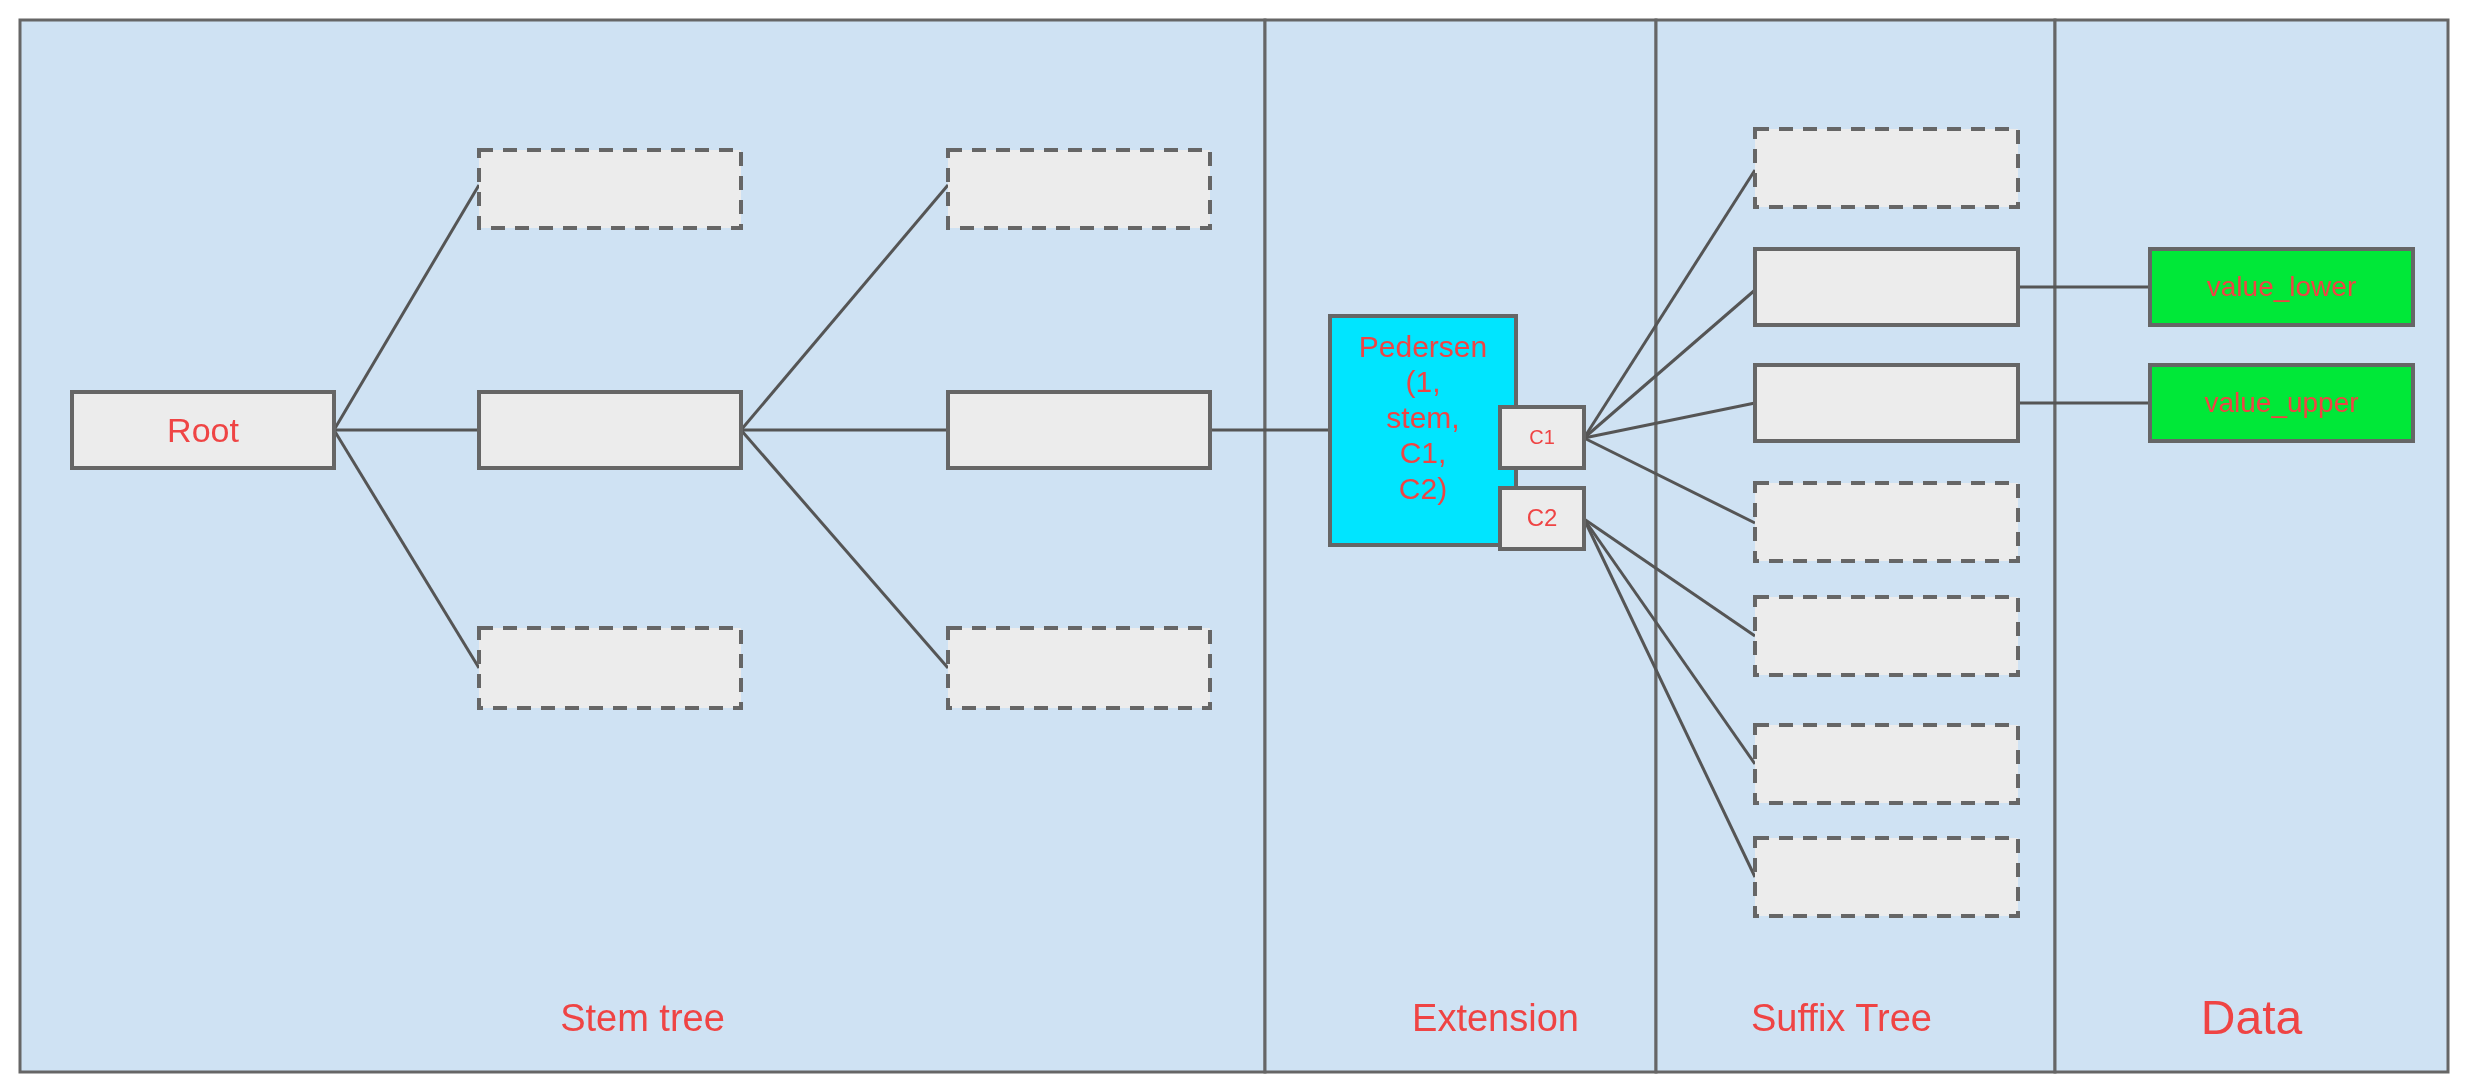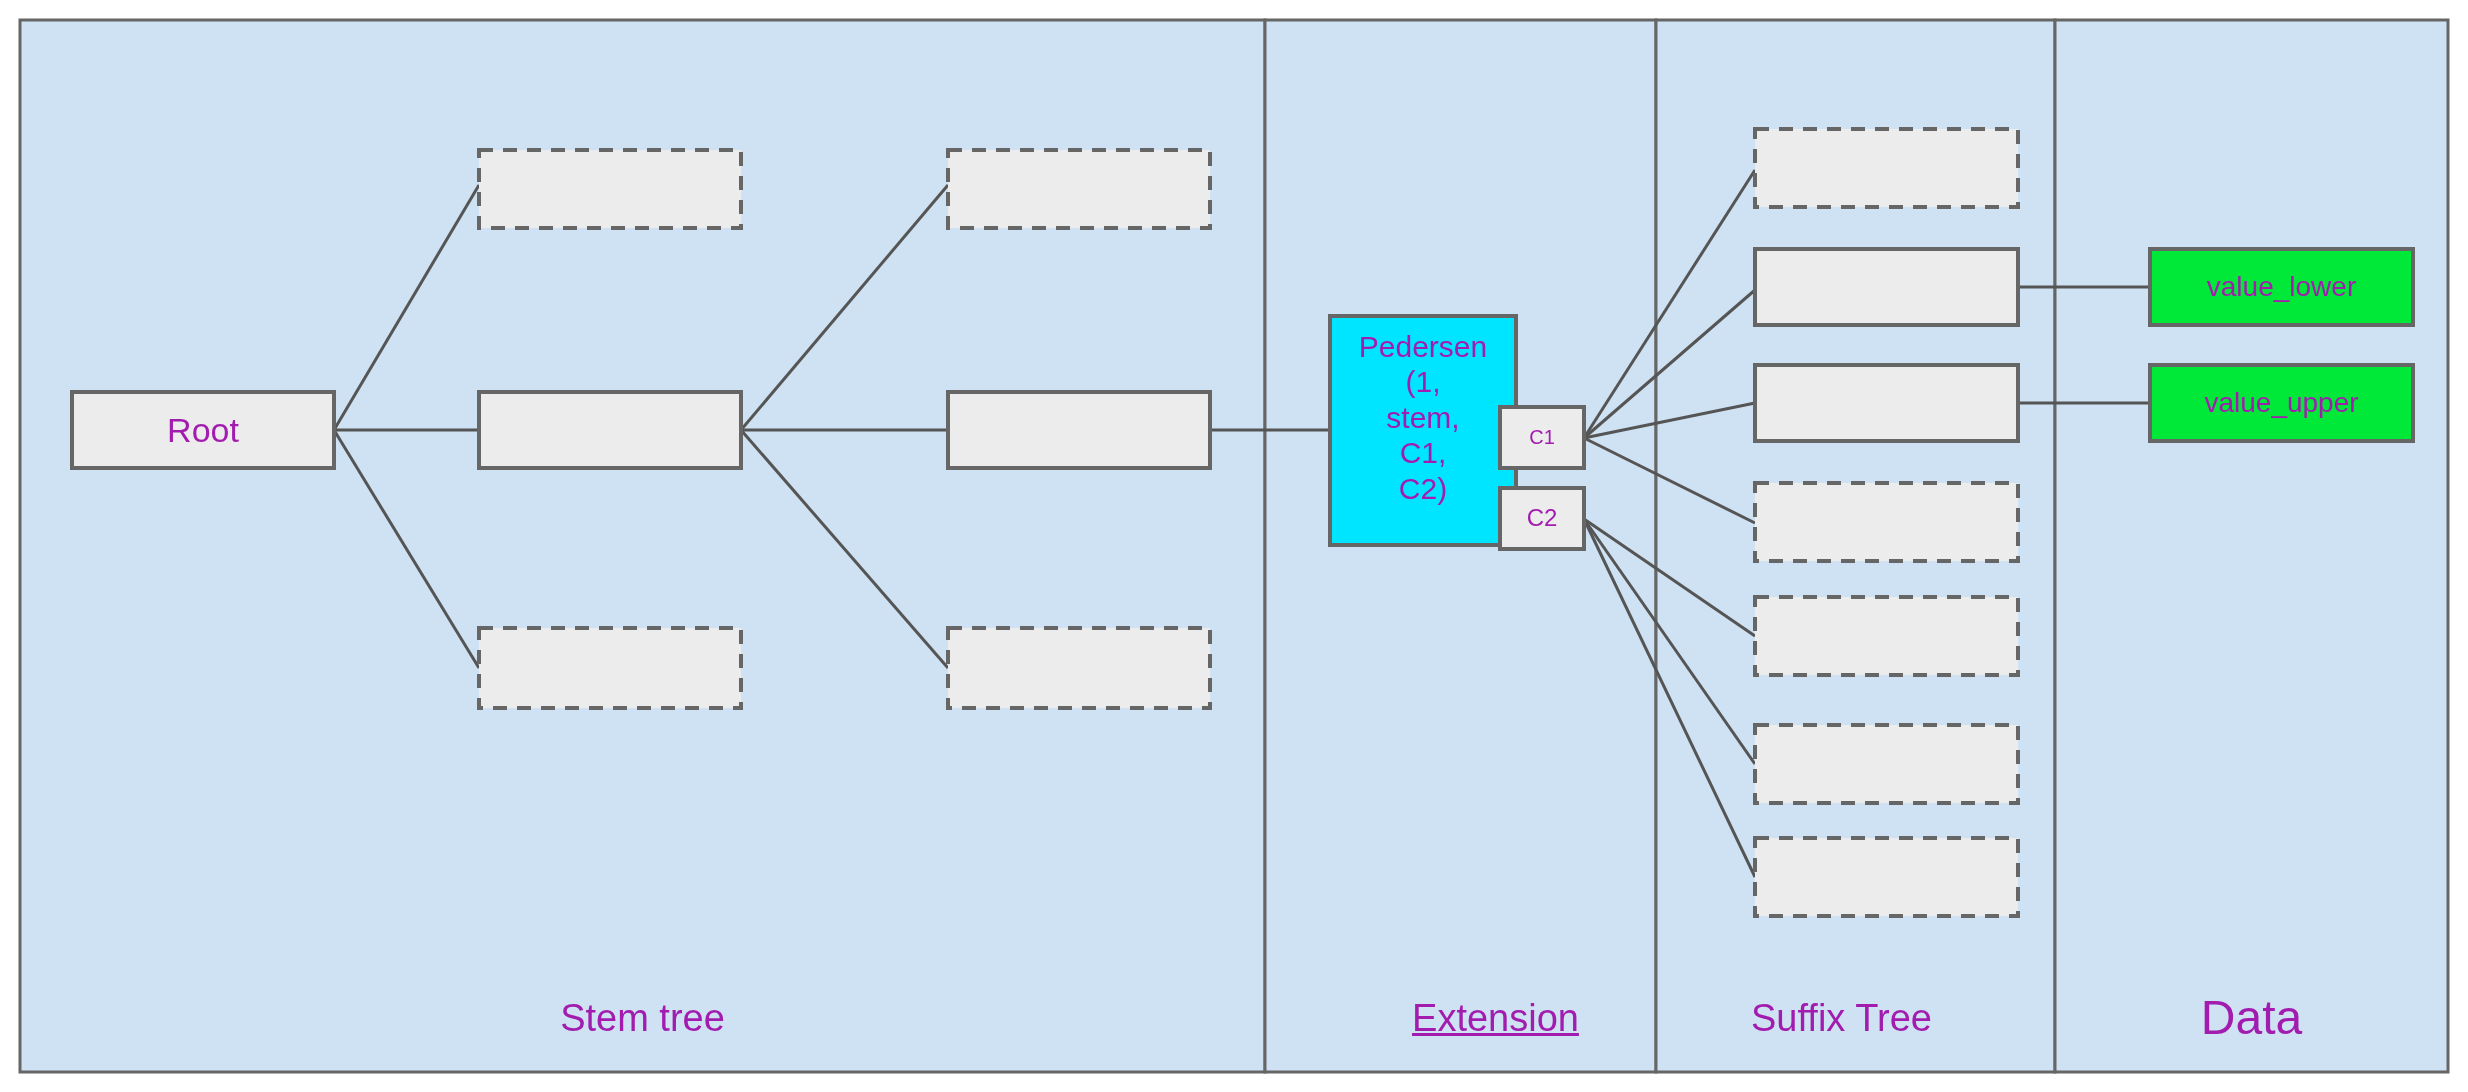--- a/index.html
+++ b/index.html
@@ -1,20 +1,20 @@
 <!DOCTYPE html>
 <html><head>
 <meta charset="utf-8">
 <style>
   html,body{margin:0;padding:0;background:#ffffff;}
   body{font-family:"Liberation Sans", sans-serif;}
   #stage{position:relative;width:2468px;height:1092px;background:#ffffff;overflow:hidden;}
   #svgroot{position:absolute;left:0;top:0;width:2468px;height:1092px;}
   .lbl{position:absolute;display:flex;align-items:center;justify-content:center;
-       text-align:center;color:#a21caf;line-height:1.18;pointer-events:none;}
+       text-align:center;color:#ef4444;line-height:1.18;pointer-events:none;}
 </style>
 </head>
 <body>
 
 <div id="stage">
   <svg id="svgroot" viewBox="0 0 2468 1092" xmlns="http://www.w3.org/2000/svg">
     <g id="g-panels">
         <rect x="20" y="20" width="1245" height="1052" fill="#cfe2f3" stroke="#666666" stroke-width="3"></rect>
         <rect x="1265" y="20" width="391" height="1052" fill="#cfe2f3" stroke="#666666" stroke-width="3"></rect>
         <rect x="1656" y="20" width="399" height="1052" fill="#cfe2f3" stroke="#666666" stroke-width="3"></rect>
@@ -55,21 +55,21 @@
         <rect x="1755" y="483" width="263" height="78" fill="#ececec" stroke="#666666" stroke-width="4" stroke-dasharray="14,10"></rect>
         <rect x="1755" y="597" width="263" height="78" fill="#ececec" stroke="#666666" stroke-width="4" stroke-dasharray="14,10"></rect>
         <rect x="1755" y="725" width="263" height="78" fill="#ececec" stroke="#666666" stroke-width="4" stroke-dasharray="14,10"></rect>
         <rect x="1755" y="838" width="263" height="78" fill="#ececec" stroke="#666666" stroke-width="4" stroke-dasharray="14,10"></rect>
         <rect x="2150" y="249" width="263" height="76" fill="#00e838" stroke="#666666" stroke-width="4"></rect>
         <rect x="2150" y="365" width="263" height="76" fill="#00e838" stroke="#666666" stroke-width="4"></rect>
       </g>
   </svg>
   <div id="overlay">
       <div class="lbl" style="left: 20px; top: 988px; width: 1245px; height: 60px; font-size: 38px;">Stem tree</div>
-      <div class="lbl" style="left: 1265px; top: 988px; width: 461px; height: 60px; font-size: 38px; text-decoration: underline;">Extension</div>
+      <div class="lbl" style="left: 1265px; top: 988px; width: 461px; height: 60px; font-size: 38px;">Extension</div>
       <div class="lbl" style="left: 1656px; top: 988px; width: 371px; height: 60px; font-size: 38px;">Suffix Tree</div>
       <div class="lbl" style="left: 2055px; top: 988px; width: 393px; height: 60px; font-size: 48px;">Data</div>
       <div class="lbl" style="left: 72px; top: 392px; width: 262px; height: 76px; font-size: 34px; white-space: pre-line;">Root</div>
       <div class="lbl" style="left: 1330px; top: 303px; width: 186px; height: 229px; font-size: 30px; white-space: pre-line;">Pedersen
 (1,
 stem,
 C1,
 C2)</div>
       <div class="lbl" style="left: 1500px; top: 407px; width: 84px; height: 61px; font-size: 20px; white-space: pre-line;">C1</div>
       <div class="lbl" style="left: 1500px; top: 488px; width: 84px; height: 61px; font-size: 24px; white-space: pre-line;">C2</div>

